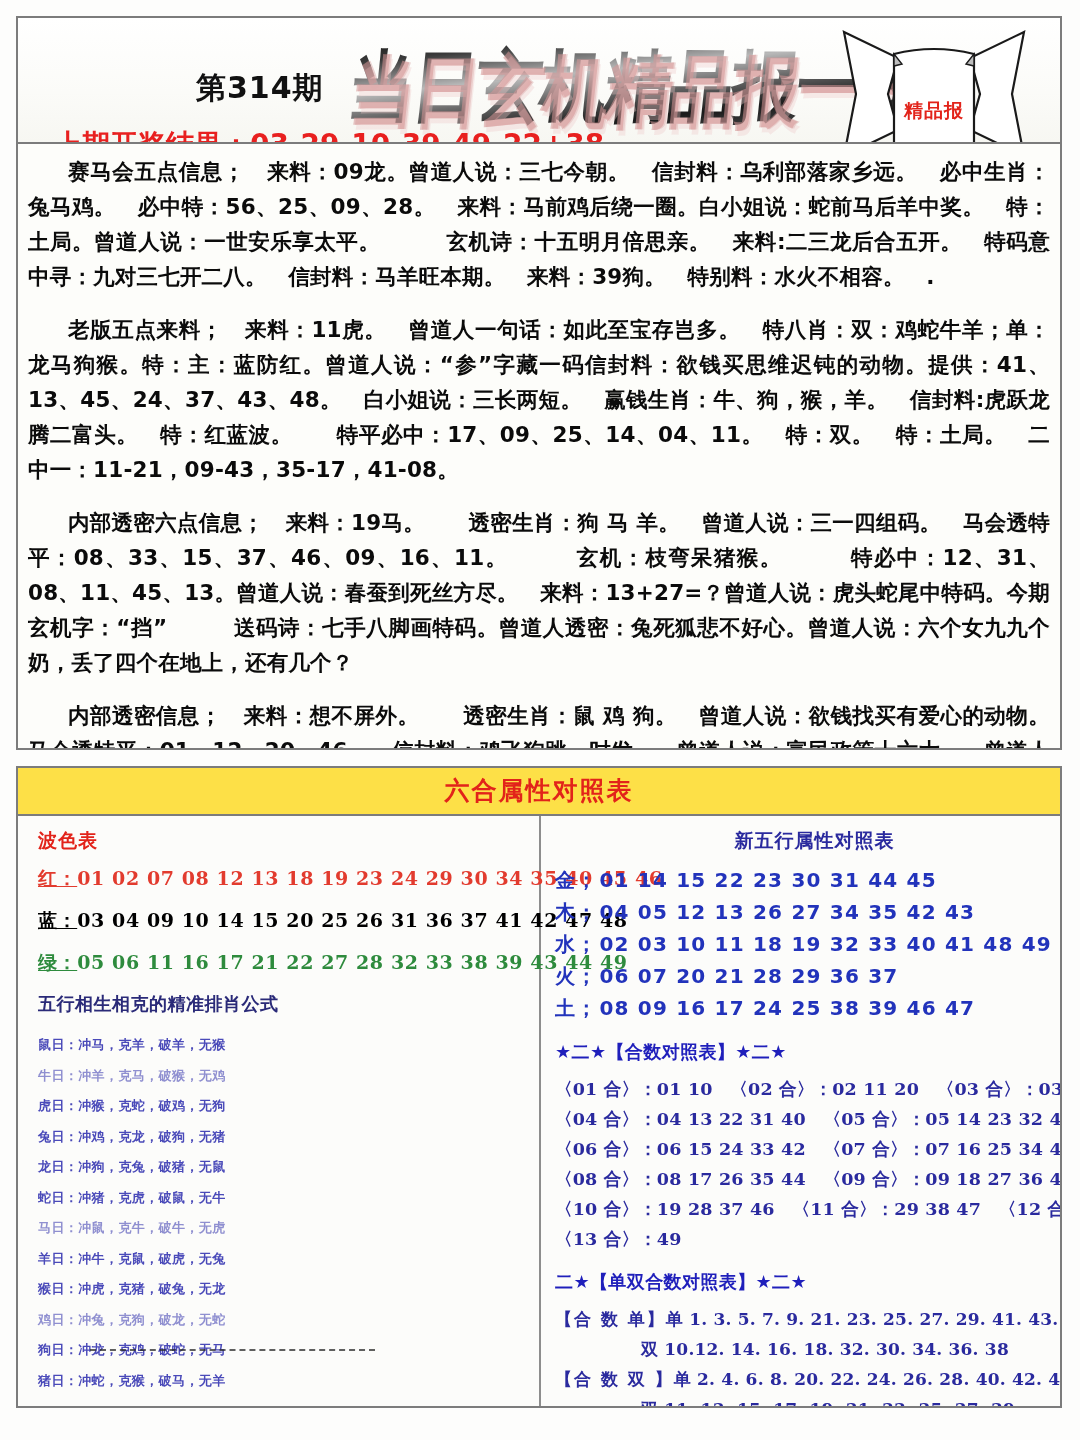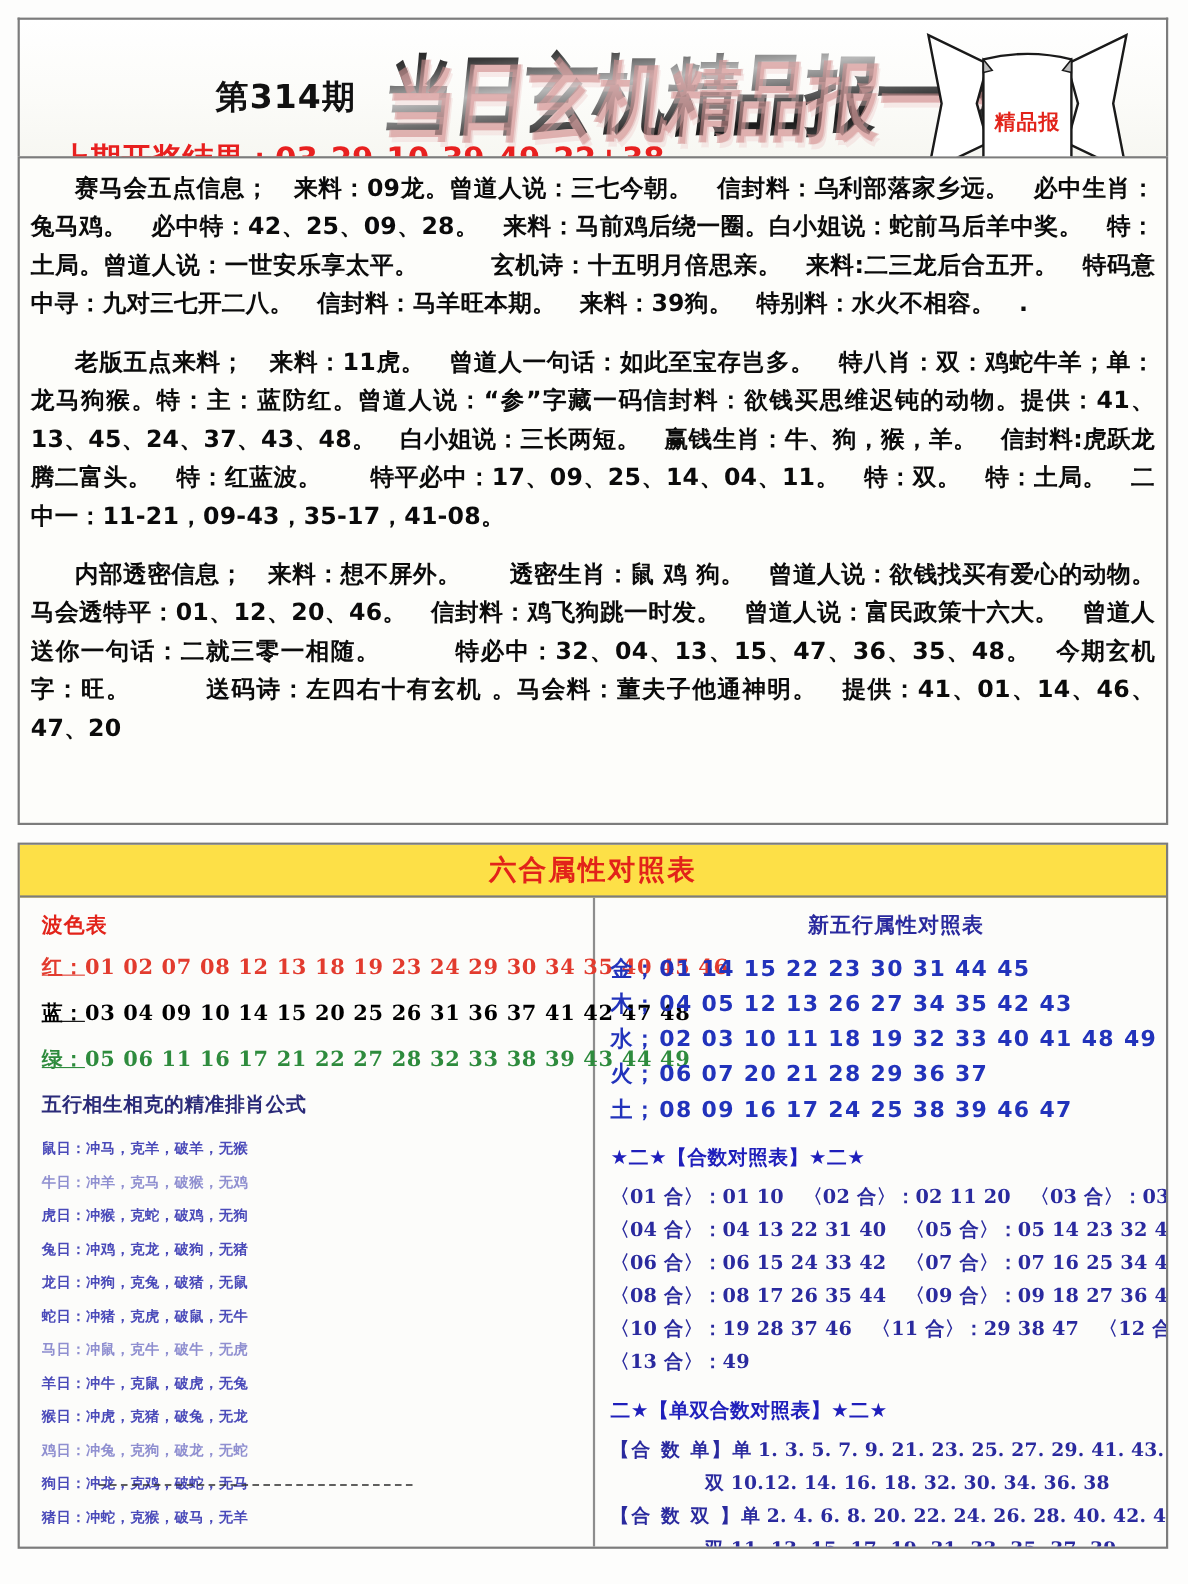--- a/index.html
+++ b/index.html
@@ -289,22 +289,23 @@
         <path d="M188 8 L134 34 L144 70 L134 106 L188 132 L176 70 Z" fill="#ffffff" stroke="#1a1a1a" stroke-width="2.2"></path>
         <path d="M58 30 Q98 20 138 30 L138 124 Q98 134 58 124 Z" fill="#ffffff" stroke="#1a1a1a" stroke-width="2.2"></path>
         <path d="M58 30 L66 40 L58 42 Z" fill="#bdbdbd" stroke="#1a1a1a" stroke-width="1.4"></path>
         <path d="M138 30 L130 40 L138 42 Z" fill="#bdbdbd" stroke="#1a1a1a" stroke-width="1.4"></path>
       </svg>
       <div class="ribbon-label">精品报</div>
     </div>
   </div>
 
   <div class="body-box">
-    <p class="para">赛马会五点信息；　来料：09龙。曾道人说：三七今朝。　信封料：乌利部落家乡远。　必中生肖：兔马鸡。　必中特：42、25、09、28。　来料：马前鸡后绕一圈。白小姐说：蛇前马后羊中奖。　特：土局。曾道人说：一世安乐享太平。　　　玄机诗：十五明月倍思亲。　来料:二三龙后合五开。　特码意中寻：九对三七开二八。　信封料：马羊旺本期。　来料：39狗。　特别料：水火不相容。　.</p>
+    <p class="para">赛马会五点信息；　来料：09龙。曾道人说：三七今朝。　信封料：乌利部落家乡远。　必中生肖：兔马鸡。　必中特：56、25、09、28。　来料：马前鸡后绕一圈。白小姐说：蛇前马后羊中奖。　特：土局。曾道人说：一世安乐享太平。　　　玄机诗：十五明月倍思亲。　来料:二三龙后合五开。　特码意中寻：九对三七开二八。　信封料：马羊旺本期。　来料：39狗。　特别料：水火不相容。　.</p>
     <p class="para">老版五点来料；　来料：11虎。　曾道人一句话：如此至宝存岂多。　特八肖：双：鸡蛇牛羊；单：龙马狗猴。特：主：蓝防红。曾道人说：“参”字藏一码信封料：欲钱买思维迟钝的动物。提供：41、13、45、24、37、43、48。　白小姐说：三长两短。　赢钱生肖：牛、狗，猴，羊。　信封料:虎跃龙腾二富头。　特：红蓝波。　　特平必中：17、09、25、14、04、11。　特：双。　特：土局。　二中一：11-21，09-43，35-17，41-08。</p>
+    <p class="para">内部透密六点信息；　来料：19马。　　透密生肖：狗 马 羊。　曾道人说：三一四组码。　马会透特平：08、33、15、37、46、09、16、11。　　　玄机：枝弯呆猪猴。　　　特必中：12、31、08、11、45、13。曾道人说：春蚕到死丝方尽。　来料：13+27=？曾道人说：虎头蛇尾中特码。今期玄机字：“挡”　　　送码诗：七手八脚画特码。曾道人透密：兔死狐悲不好心。曾道人说：六个女九九个奶，丢了四个在地上，还有几个？</p>
     <p class="para">内部透密信息；　来料：想不屏外。　　透密生肖：鼠 鸡 狗。　曾道人说：欲钱找买有爱心的动物。　马会透特平：01、12、20、46。　信封料：鸡飞狗跳一时发。　曾道人说：富民政策十六大。　曾道人送你一句话：二就三零一相随。　　　特必中：32、04、13、15、47、36、35、48。　今期玄机字：旺。　　　送码诗：左四右十有玄机 。马会料：董夫子他通神明。　提供：41、01、14、46、47、20</p>
   </div>
 
   <div class="table-box">
     <div class="tbl-title">六合属性对照表</div>
 
     <div class="tbl-cols">
 
       <div class="col-left">
         <div class="wave-title">波色表</div>

